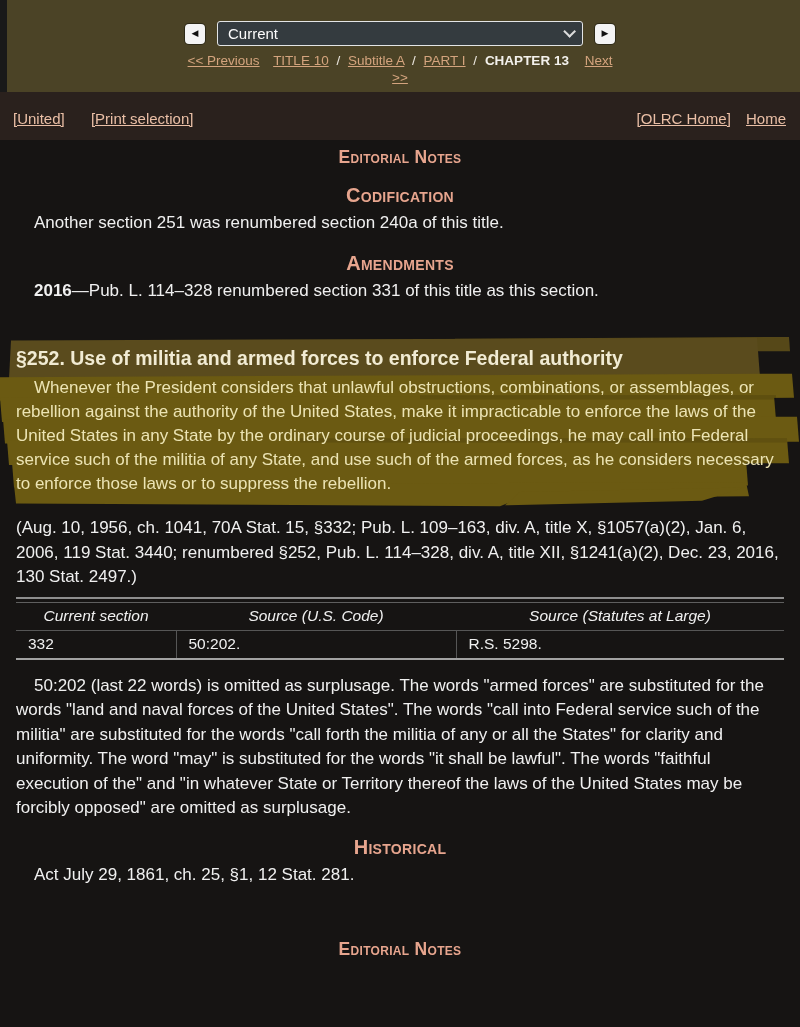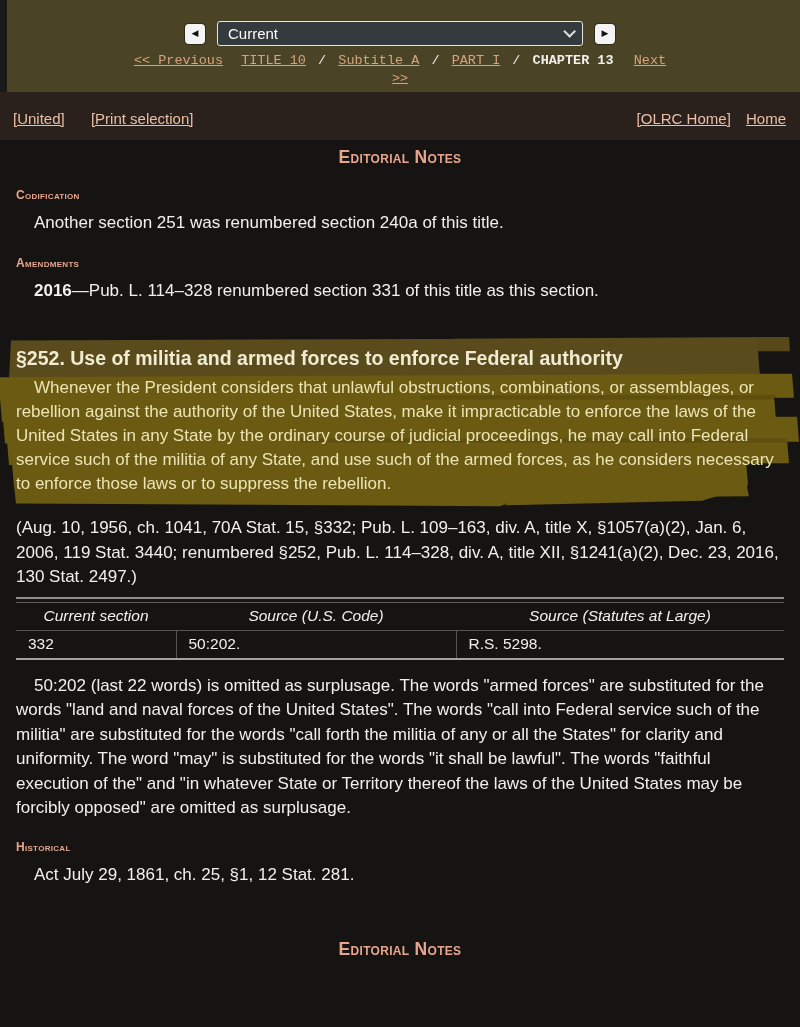--- a/index.html
+++ b/index.html
@@ -45,21 +45,20 @@
   .chev {
     width: 9px; height: 9px;
     border-right: 2px solid #dcdcdc; border-bottom: 2px solid #dcdcdc;
     transform: rotate(45deg) translateY(-3px);
   }
   .breadcrumb {
     margin-top: 7px;
     text-align: center;
     font-size: 13.5px; line-height: 16px;
     color: #eceaе3;
-    font-family: Liberation Mono, monospace;
   }
   .breadcrumb a {
     color: #d4a47e; text-decoration: underline; cursor: pointer;
   }
   .breadcrumb .sep { color: #ece8e0; margin: 0 4px; }
   .breadcrumb .gap { display: inline-block; width: 10px; }
   .breadcrumb b { color: #f3f1ec; font-weight: bold; margin-right: 2px; }
   .breadcrumb-overflow { text-align: center; margin-top: 1px; font-size: 13.5px; }
   .breadcrumb-overflow a { color: #d4a47e; text-decoration: underline; cursor: pointer; }
   
@@ -78,23 +77,24 @@
     margin: 6px 16px 0;
     text-align: center;
     font-variant: small-caps;
     font-weight: bold;
     font-size: 17.5px; line-height: 22px;
     color: #e7a58e;
     letter-spacing: 0.3px;
   }
   .sub-head {
     margin: 17px 16px 0;
+    text-align: center;
     font-variant: small-caps;
     font-weight: bold;
-    font-size: 12px; line-height: 21px;
+    font-size: 20px; line-height: 21px;
     color: #e7a58e;
     letter-spacing: 0.3px;
   }
   .sub-head.white-head { color: #f1f1f1; font-weight: normal; margin-top: 26px; }
   .body {
     margin: 5px 16px 0;
     font-size: 17px; line-height: 24.5px;
     color: #f0f0f0;
   }
   .indent { text-indent: 18px; }

